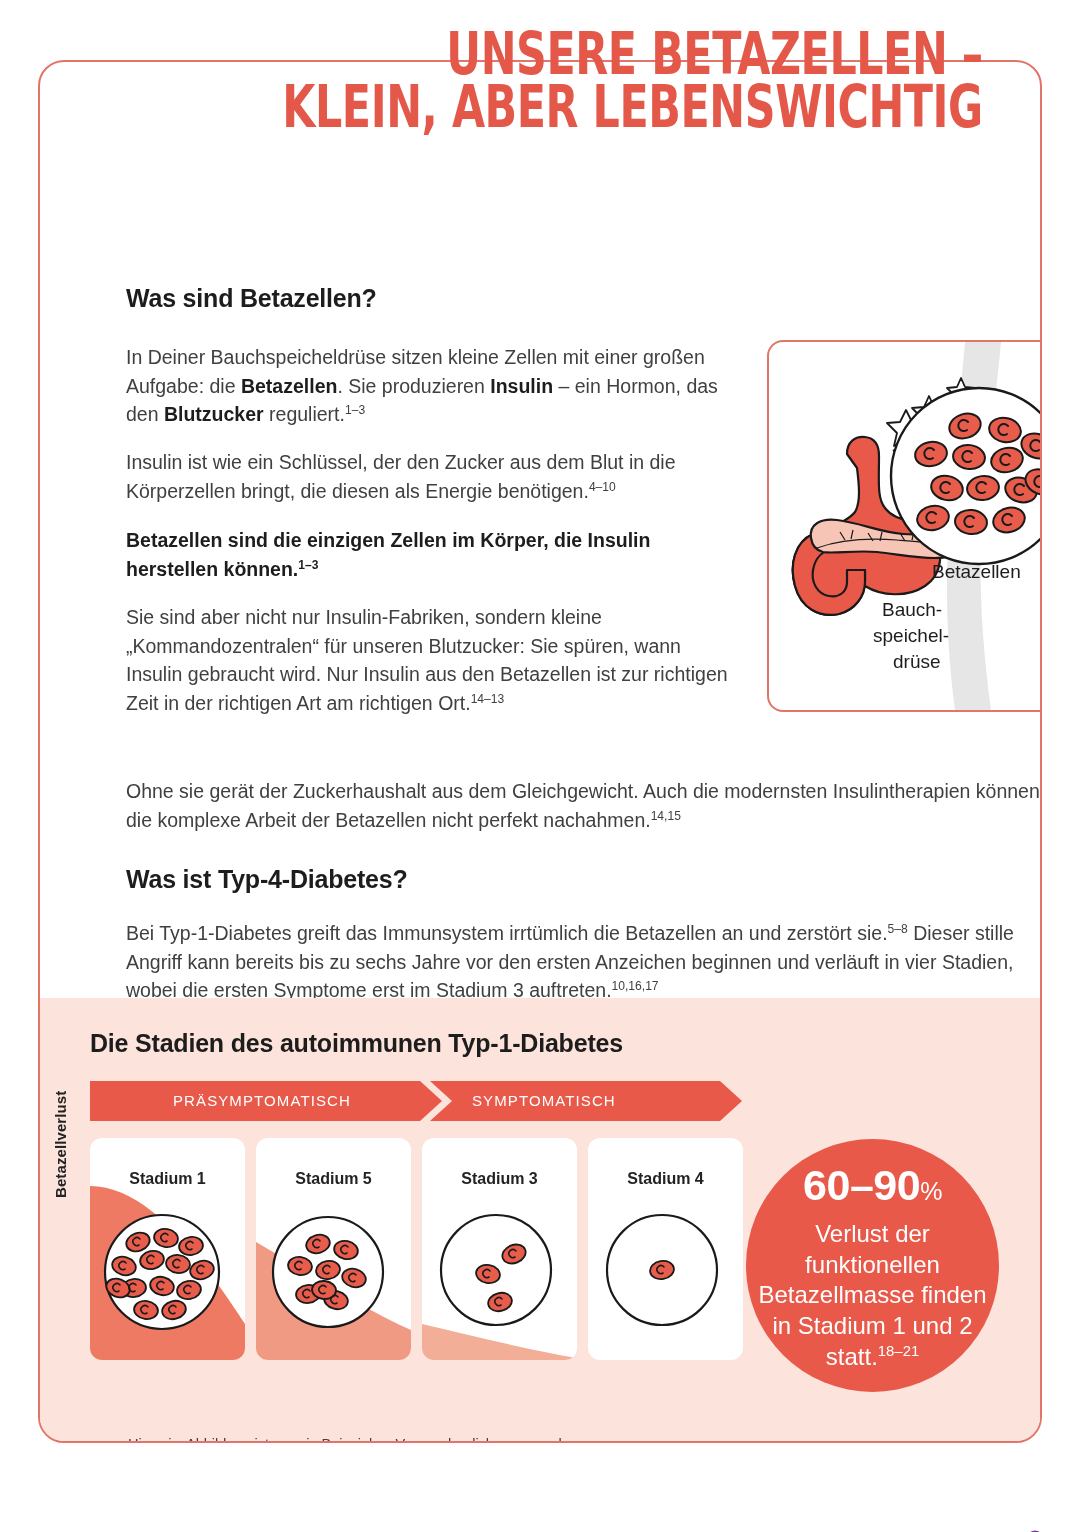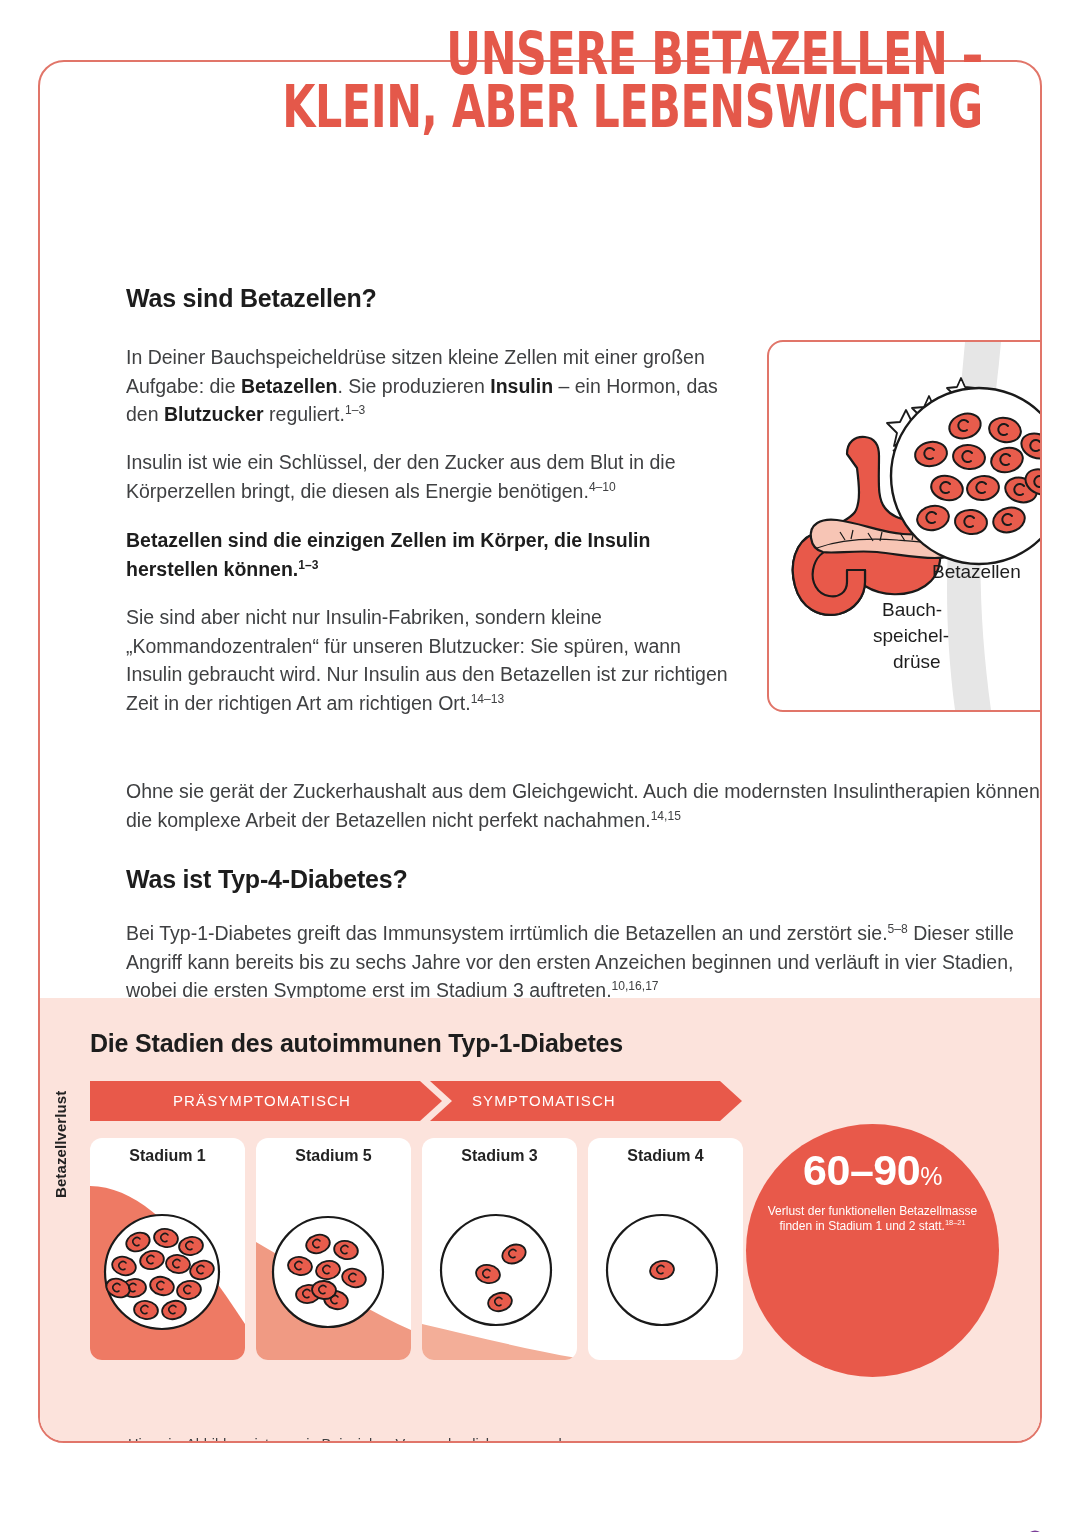--- a/index.html
+++ b/index.html
@@ -115,42 +115,42 @@
     white-space: nowrap;
   }
 
   
   .cards { position: absolute; left: 50px; top: 140px; width: 655px; height: 222px; }
   .card {
     position: absolute; top: 0; width: 155px; height: 222px;
     background: #fff; border-radius: 12px; overflow: hidden;
   }
   .card .cname {
-    position: absolute; left: 0; top: 9px; width: 100%;
+    position: absolute; left: 0; top: 32px; width: 100%;
     text-align: center;
     font-size: 16px; font-weight: 700; color: #232323;
     z-index: 3;
   }
   .card svg { position: absolute; left:0; top:0; }
 
   
   .bubble {
-    position: absolute; left: 706px; top: 126px;
+    position: absolute; left: 706px; top: 141px;
     width: 253px; height: 253px; border-radius: 50%;
     background: #E8594A;
     color: #fff; text-align: center;
   }
   .bubble .big {
     position: absolute; left: 0; top: 22px; width: 100%;
     font-size: 43px; font-weight: 700; letter-spacing: -0.5px;
   }
   .bubble .big .pct { font-size: 25px; font-weight: 400; }
   .bubble .sub {
     position: absolute; left: 8px; top: 80px; width: 237px;
-    font-size: 12px; line-height: 1.28; font-weight: 400;
+    font-size: 24px; line-height: 1.28; font-weight: 400;
   }
 
   
   .footnote {
     position: absolute; left: 88px; top: 1371px;
     font-size: 14.5px; line-height: 1.58; color: #3f4042;
     z-index: 6;
   }
 
   

